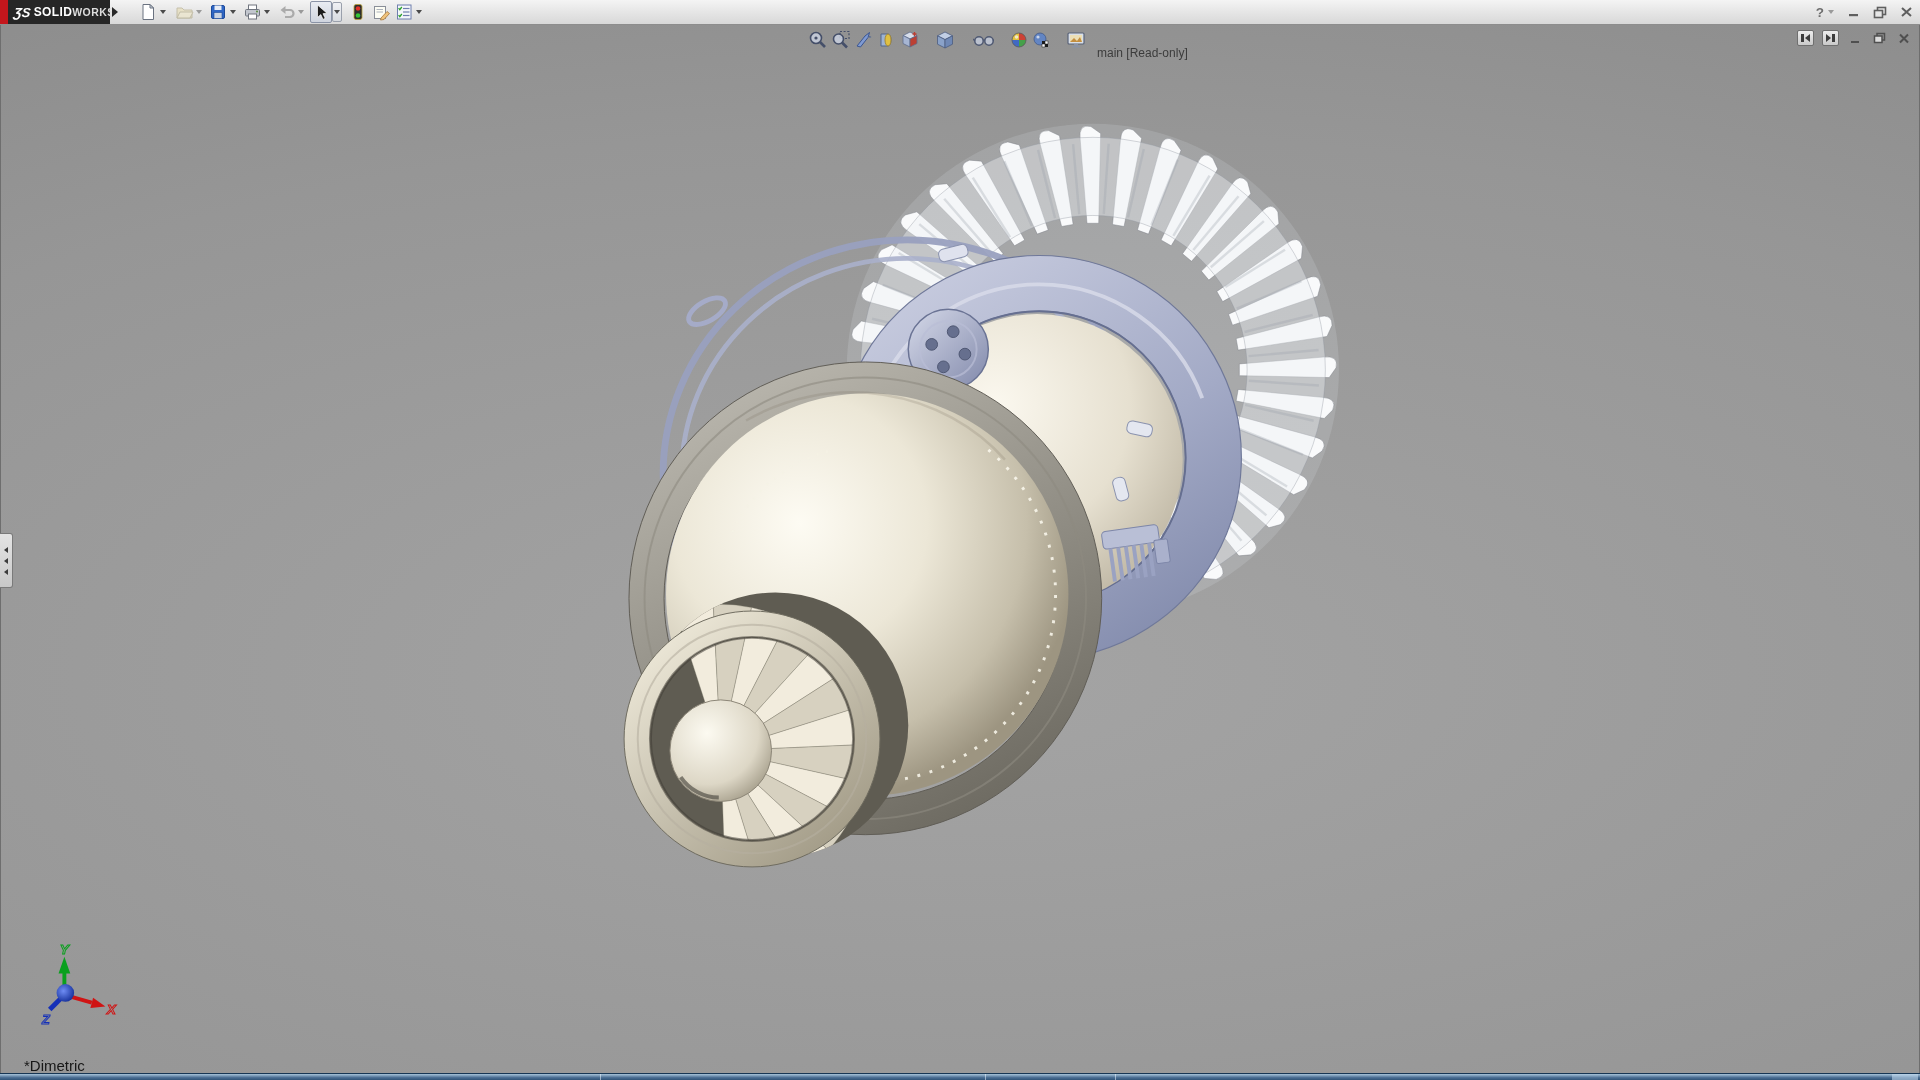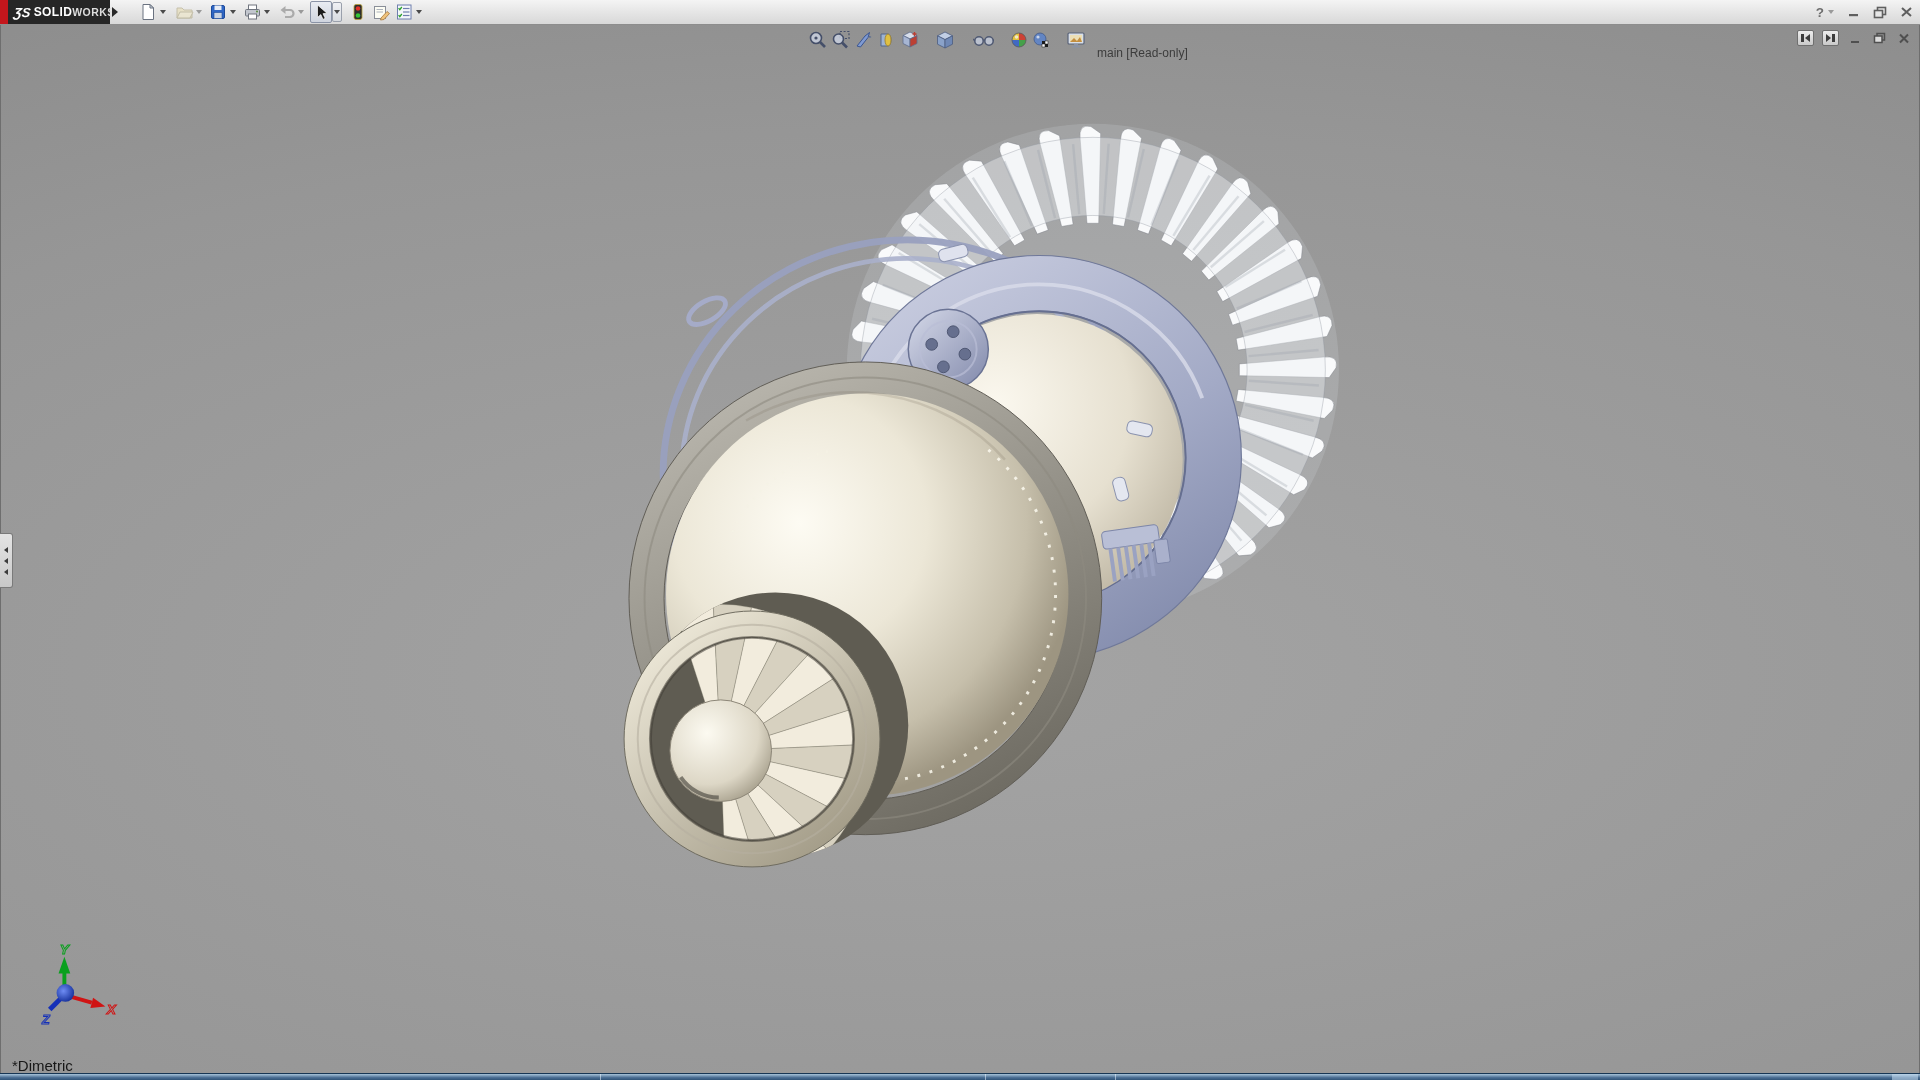--- a/index.html
+++ b/index.html
@@ -42,21 +42,21 @@
   .docctrl{position:absolute;right:8px;top:5px;display:flex;align-items:center;z-index:10;}
   .paneb{width:17px;height:16px;border:1px solid #6f6f6f;border-radius:2px;
     background:linear-gradient(#ececec,#c9c9c9);display:inline-flex;align-items:center;justify-content:center;margin-right:8px;box-sizing:border-box;}
   .docglyph{margin-left:9px;display:inline-flex;align-items:center;justify-content:center;width:15px;height:14px;}
   
   .lefttab{position:absolute;left:0;top:533px;width:13px;height:55px;background:linear-gradient(#e4e4e4,#c8c8c8);
     border:1px solid #7a7a7a;border-left:none;border-radius:0 3px 3px 0;z-index:12;
     display:flex;flex-direction:column;align-items:center;justify-content:center;gap:5px;box-sizing:border-box;}
   .larrow{width:0;height:0;border-top:3.5px solid transparent;border-bottom:3.5px solid transparent;border-right:4.5px solid #3c3c3c;}
   
-  .dimetric{position:absolute;left:12px;top:1057px;font-size:15px;color:#171717;z-index:15;}
+  .dimetric{position:absolute;left:24px;top:1057px;font-size:15px;color:#171717;z-index:15;}
   .statusstrip{position:absolute;left:0;top:1073px;width:1920px;height:7px;z-index:30;
     background:linear-gradient(#a8c4da,#4a6d92 60%,#2f5478);border-top:1px solid #173654;box-sizing:border-box;}
   .sdiv{position:absolute;top:0;width:1px;height:7px;background:rgba(235,245,255,.55);}
   .sright{position:absolute;right:2px;top:0;width:26px;height:7px;background:rgba(200,224,244,.55);}
 </style>
 </head>
 <body>
 
 <div class="titlebar">
   <div class="redstrip"></div>

